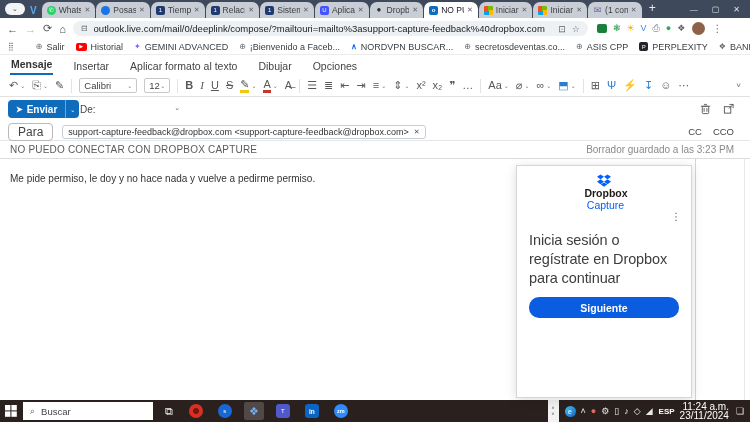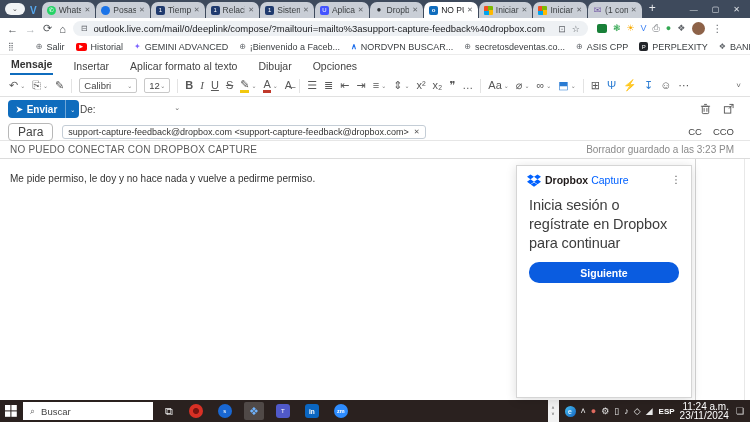--- a/index.html
+++ b/index.html
@@ -92,21 +92,21 @@
   .subject { font-size:10px; color:#5a5a5a; letter-spacing:.2px; }
   .draft { margin-left:auto; margin-right:6px; font-size:10px; color:#8a8a8a; }
 
   .bodyarea { position:absolute; top:159px; left:0; width:750px; height:241px; background:#fff; }
   .bodytext { position:absolute; left:10px; top:14px; font-size:10px; color:#333; }
   .vdiv { position:absolute; left:695px; top:0; width:1px; height:241px; background:#d4d4d4; }
   .vdiv2 { position:absolute; left:744px; top:0; width:1px; height:241px; background:#e8e8e8; }
 
   
   .dbx { position:absolute; left:516px; top:165px; width:176px; height:233px; background:#fff; border:1px solid #d5d5d5; box-shadow:0 2px 10px rgba(0,0,0,.14); z-index:5; }
-  .dbx-head { display:flex; align-items:flex-start; padding:8px 10px 6px 10px; }
+  .dbx-head { display:flex; align-items:center; padding:8px 10px 6px 10px;flex-direction:column; }
   .dbx-brand { font-size:10.5px; font-weight:bold; color:#1e1919; margin-left:4px; }
   .dbx-suffix { font-size:10.5px; color:#0061ff; margin-left:3px; }
   .dbx-kebab { margin-left:auto; color:#555; font-size:10px; }
   .dbx-heading { padding:3px 12px 0 12px; font-size:14.5px; line-height:19px; color:#3d3d3d; font-weight:500; letter-spacing:-.1px; }
   .dbx-btn { margin:9px 12px 0 12px; height:21px; background:#0a5ce0; color:#fff; font-size:10.5px; font-weight:bold; display:flex; align-items:center; justify-content:center;border-radius:10px; }
 
   
   .taskbar { position:absolute; top:400px; left:0; width:750px; height:22px; background:#2a211f; display:flex; align-items:center; padding-left:5px; color:#ddd; }
   .startbtn { flex:0 0 auto; display:flex; align-items:center; margin-right:6px; }
   .tsearch { width:130px; height:18px; background:#fff; display:flex; align-items:center; gap:6px; padding:0 7px; flex:0 0 auto; }

